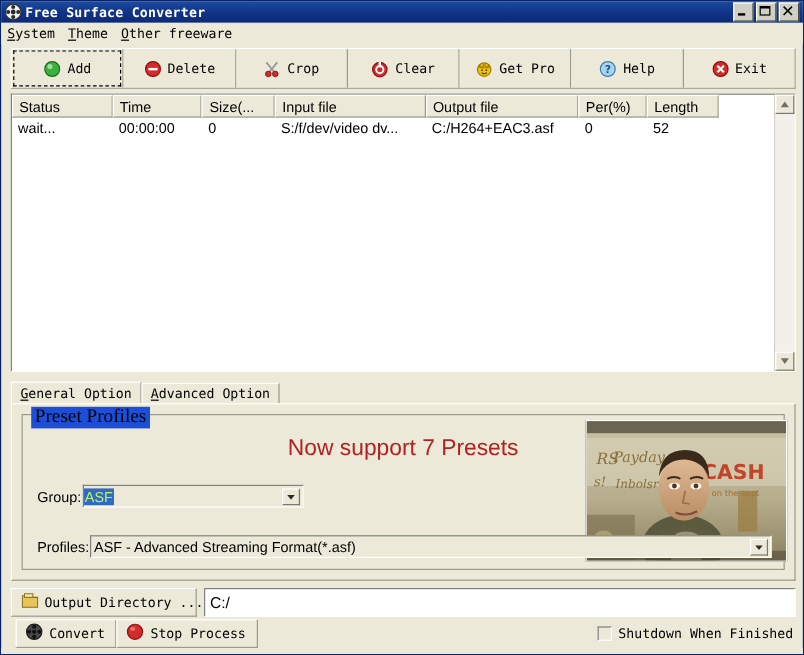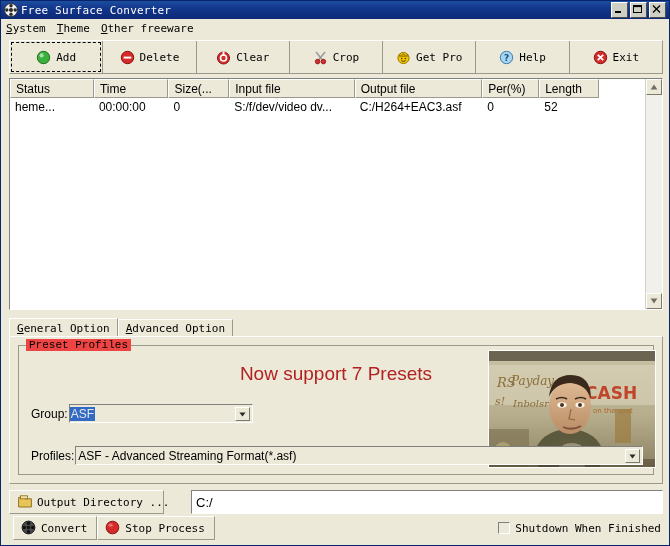--- a/index.html
+++ b/index.html
@@ -37,21 +37,21 @@
   }
   .title-icon {
     width: 14px; height: 14px;
     margin-right: 3px;
     flex: 0 0 auto;
   }
   .title-text {
     color: #ffffff;
     font-family: "DejaVu Sans Mono", monospace;
     font-size: 11px;
-    font-weight: normal;
+    font-weight: bold;
     letter-spacing: 0.2px;
     white-space: nowrap;
     flex: 1 1 auto;
   }
   .win-btns { display: flex; gap: 2px; padding-right: 2px; }
   .win-btn {
     width: 15px; height: 14px;
     background: #cfcfc4;
     border-top: 1px solid #ffffff;
     border-left: 1px solid #ffffff;
@@ -240,24 +240,24 @@
   }
   .groupbox {
     position: absolute;
     left: 8px; top: 8px; right: 8px; bottom: 8px;
     border: 1px solid #9a9a8c;
     border-top-color: #9a9a8c;
   }
   .groupbox-title {
     position: absolute;
     left: 7px; top: -7px;
-    background: #ef4444;
+    background: #1d4ed8;
     padding: 0 3px;
-    font-family: Liberation Mono, monospace;
-    font-size: 11px;
+    font-family: Liberation Serif, serif;
+    font-size: 16px;
     color: #000;
   }
   .preset-note {
     position: absolute;
     left: 0; right: 0; top: 17px;
     text-align: center;
     font-size: 19px;
     color: #b22222;
   }
   .preview-thumb {
@@ -300,21 +300,21 @@
   .combo.profiles-combo { flex: 1 1 auto; background: #ece9d8; }
   .combo-text {
     font-size: 12px;
     color: #000;
     padding-left: 2px;
     white-space: nowrap;
     overflow: hidden;
   }
   .combo-text.selected {
     background: #316ac5;
-    color: #e5e5e5;
+    color: #bef264;
     padding: 0 1px;
   }
   .combo-arrow {
     position: absolute;
     right: 2px; top: 2px;
     width: 15px; height: 14px;
     background: #ece9d8;
     border-top: 1px solid #ffffff;
     border-left: 1px solid #ffffff;
     border-right: 1px solid #7a7a6e;
@@ -325,21 +325,20 @@
     justify-content: center;
   }
 
   
   .outdir-bar {
     margin: 6px 6px 0 8px;
     height: 24px;
     display: flex;
     align-items: stretch;
     flex: 0 0 auto;
-    gap: 21px;
   }
   .outdir-btn {
     width: 155px;
     box-sizing: border-box;
     background: #ece9d8;
     border-top: 1px solid #ffffff;
     border-left: 1px solid #ffffff;
     border-right: 1px solid #9a9a8c;
     border-bottom: 1px solid #9a9a8c;
     display: flex;
@@ -484,38 +483,38 @@
           <circle cx="7.5" cy="7.5" r="6.2" fill="#d62b2b" stroke="#8b1111" stroke-width="1"></circle>
           <rect x="3.7" y="6.6" width="7.6" height="2" fill="#ffffff"></rect>
         </svg>
       </span>
       <span class="tbtn-label">Delete</span>
     </div>
 
     <div class="tbtn">
       <span class="tbtn-icon">
         <svg width="15" height="15" viewBox="0 0 15 15">
-          <circle cx="7.5" cy="8" r="6" fill="#d62b2b" stroke="#8b1111" stroke-width="1"></circle>
-          <path d="M7.5 1.5 L7.5 6" stroke="#ffffff" stroke-width="2"></path>
-          <circle cx="7.5" cy="8" r="3" fill="none" stroke="#ffffff" stroke-width="1.6"></circle>
-        </svg>
-      </span>
-      <span class="tbtn-label">Clear</span>
-    </div>
-
-    <div class="tbtn">
-      <span class="tbtn-icon">
-        <svg width="15" height="15" viewBox="0 0 15 15">
           <path d="M3 2 L9.5 10" stroke="#9a9a9a" stroke-width="1.6"></path>
           <path d="M12 2 L5.5 10" stroke="#9a9a9a" stroke-width="1.6"></path>
           <circle cx="4.6" cy="11.6" r="2.3" fill="#d62b2b" stroke="#8b1111" stroke-width="0.8"></circle>
           <circle cx="10.4" cy="11.6" r="2.3" fill="#d62b2b" stroke="#8b1111" stroke-width="0.8"></circle>
         </svg>
       </span>
       <span class="tbtn-label">Crop</span>
+    </div>
+
+    <div class="tbtn">
+      <span class="tbtn-icon">
+        <svg width="15" height="15" viewBox="0 0 15 15">
+          <circle cx="7.5" cy="8" r="6" fill="#d62b2b" stroke="#8b1111" stroke-width="1"></circle>
+          <path d="M7.5 1.5 L7.5 6" stroke="#ffffff" stroke-width="2"></path>
+          <circle cx="7.5" cy="8" r="3" fill="none" stroke="#ffffff" stroke-width="1.6"></circle>
+        </svg>
+      </span>
+      <span class="tbtn-label">Clear</span>
     </div>
 
     <div class="tbtn">
       <span class="tbtn-icon">
         <svg width="15" height="15" viewBox="0 0 15 15">
           <circle cx="7.5" cy="8" r="5.6" fill="#f2c300" stroke="#9a7c00" stroke-width="1"></circle>
           <path d="M3.5 4 L5.3 6 L7.5 3.2 L9.7 6 L11.5 4 L11.5 6.4 L3.5 6.4 Z" fill="#caa200" stroke="#8a6c00" stroke-width="0.6"></path>
           <circle cx="5.7" cy="8.5" r="0.7" fill="#3a2d00"></circle>
           <circle cx="9.3" cy="8.5" r="0.7" fill="#3a2d00"></circle>
           <path d="M5.4 10.6 Q7.5 12.2 9.6 10.6" stroke="#3a2d00" stroke-width="0.9" fill="none"></path>
@@ -552,21 +551,21 @@
         <div class="hdr-cell" style="width:90px">Status</div>
         <div class="hdr-cell" style="width:80px">Time</div>
         <div class="hdr-cell" style="width:65px">Size(...</div>
         <div class="hdr-cell" style="width:135px">Input file</div>
         <div class="hdr-cell" style="width:137px">Output file</div>
         <div class="hdr-cell" style="width:61px">Per(%)</div>
         <div class="hdr-cell" style="width:64px">Length</div>
       </div>
 
       <div class="data-row">
-        <div class="data-cell" style="width:90px">heme...</div>
+        <div class="data-cell" style="width:90px">wait...</div>
         <div class="data-cell" style="width:80px">00:00:00</div>
         <div class="data-cell" style="width:65px">0</div>
         <div class="data-cell" style="width:135px">S:/f/dev/video dv...</div>
         <div class="data-cell" style="width:137px">C:/H264+EAC3.asf</div>
         <div class="data-cell" style="width:61px">0</div>
         <div class="data-cell" style="width:64px">52</div>
       </div>
 
       <div class="list-body-fill"></div>
     </div>

